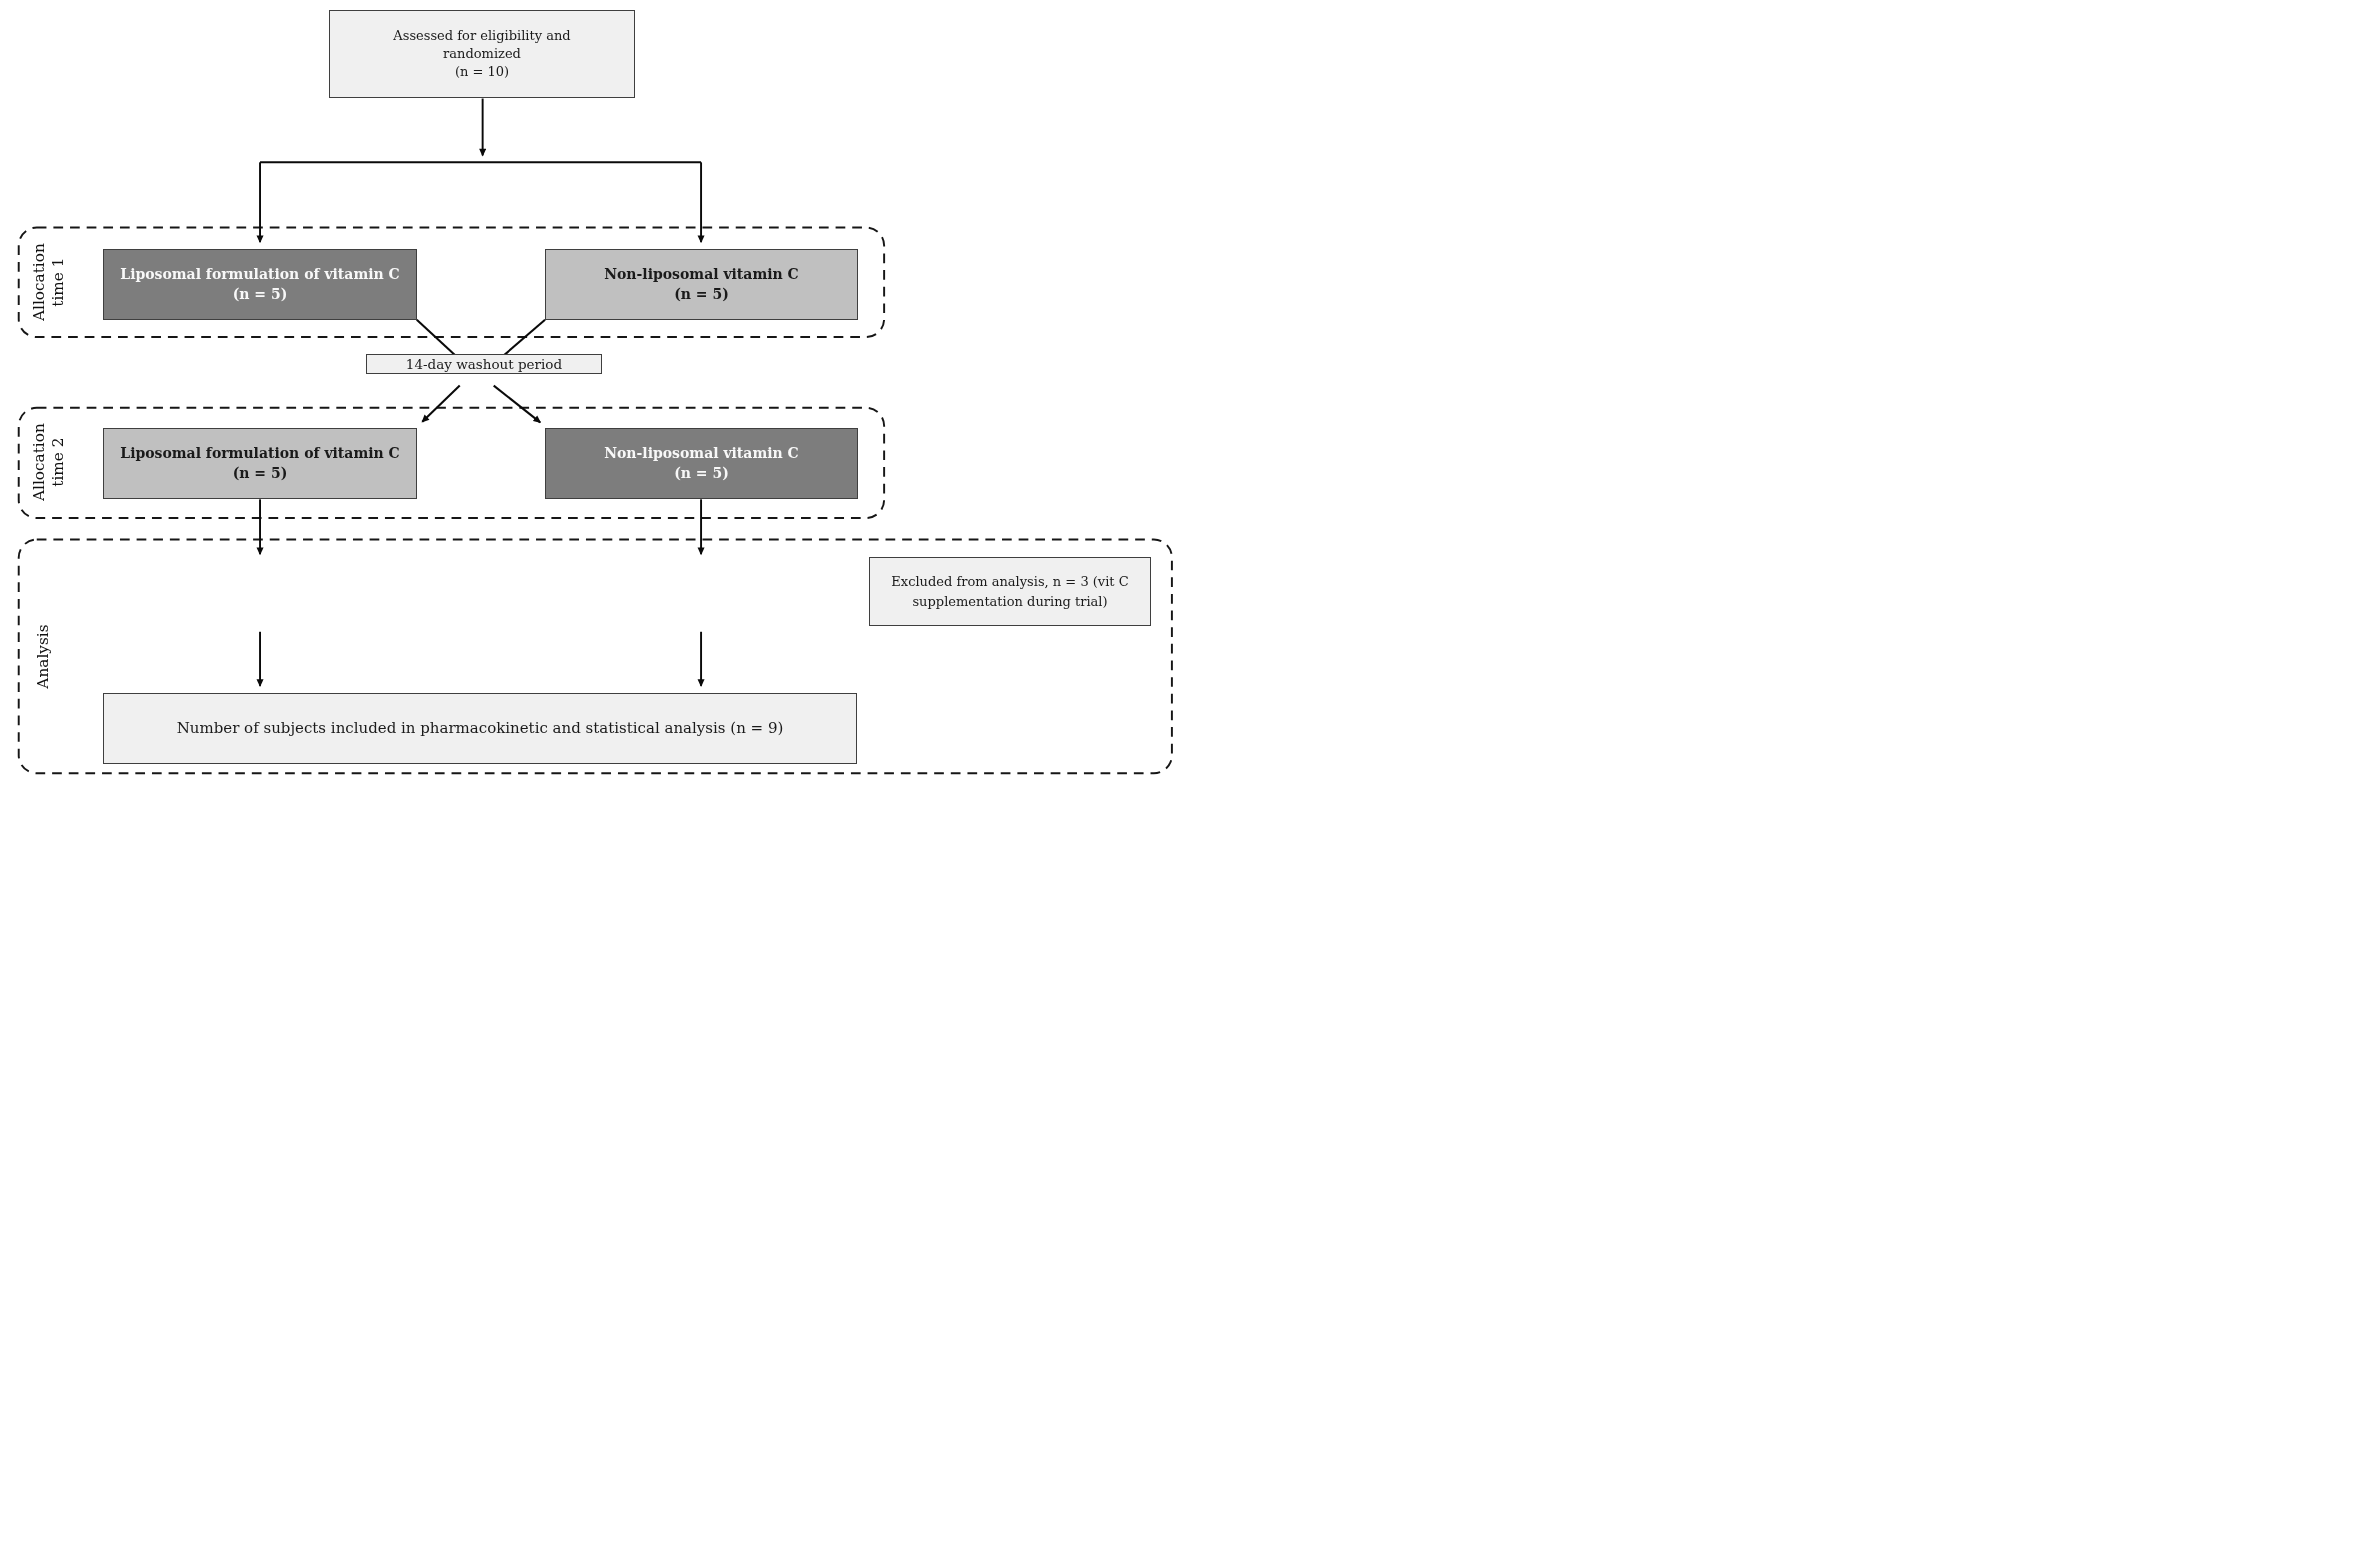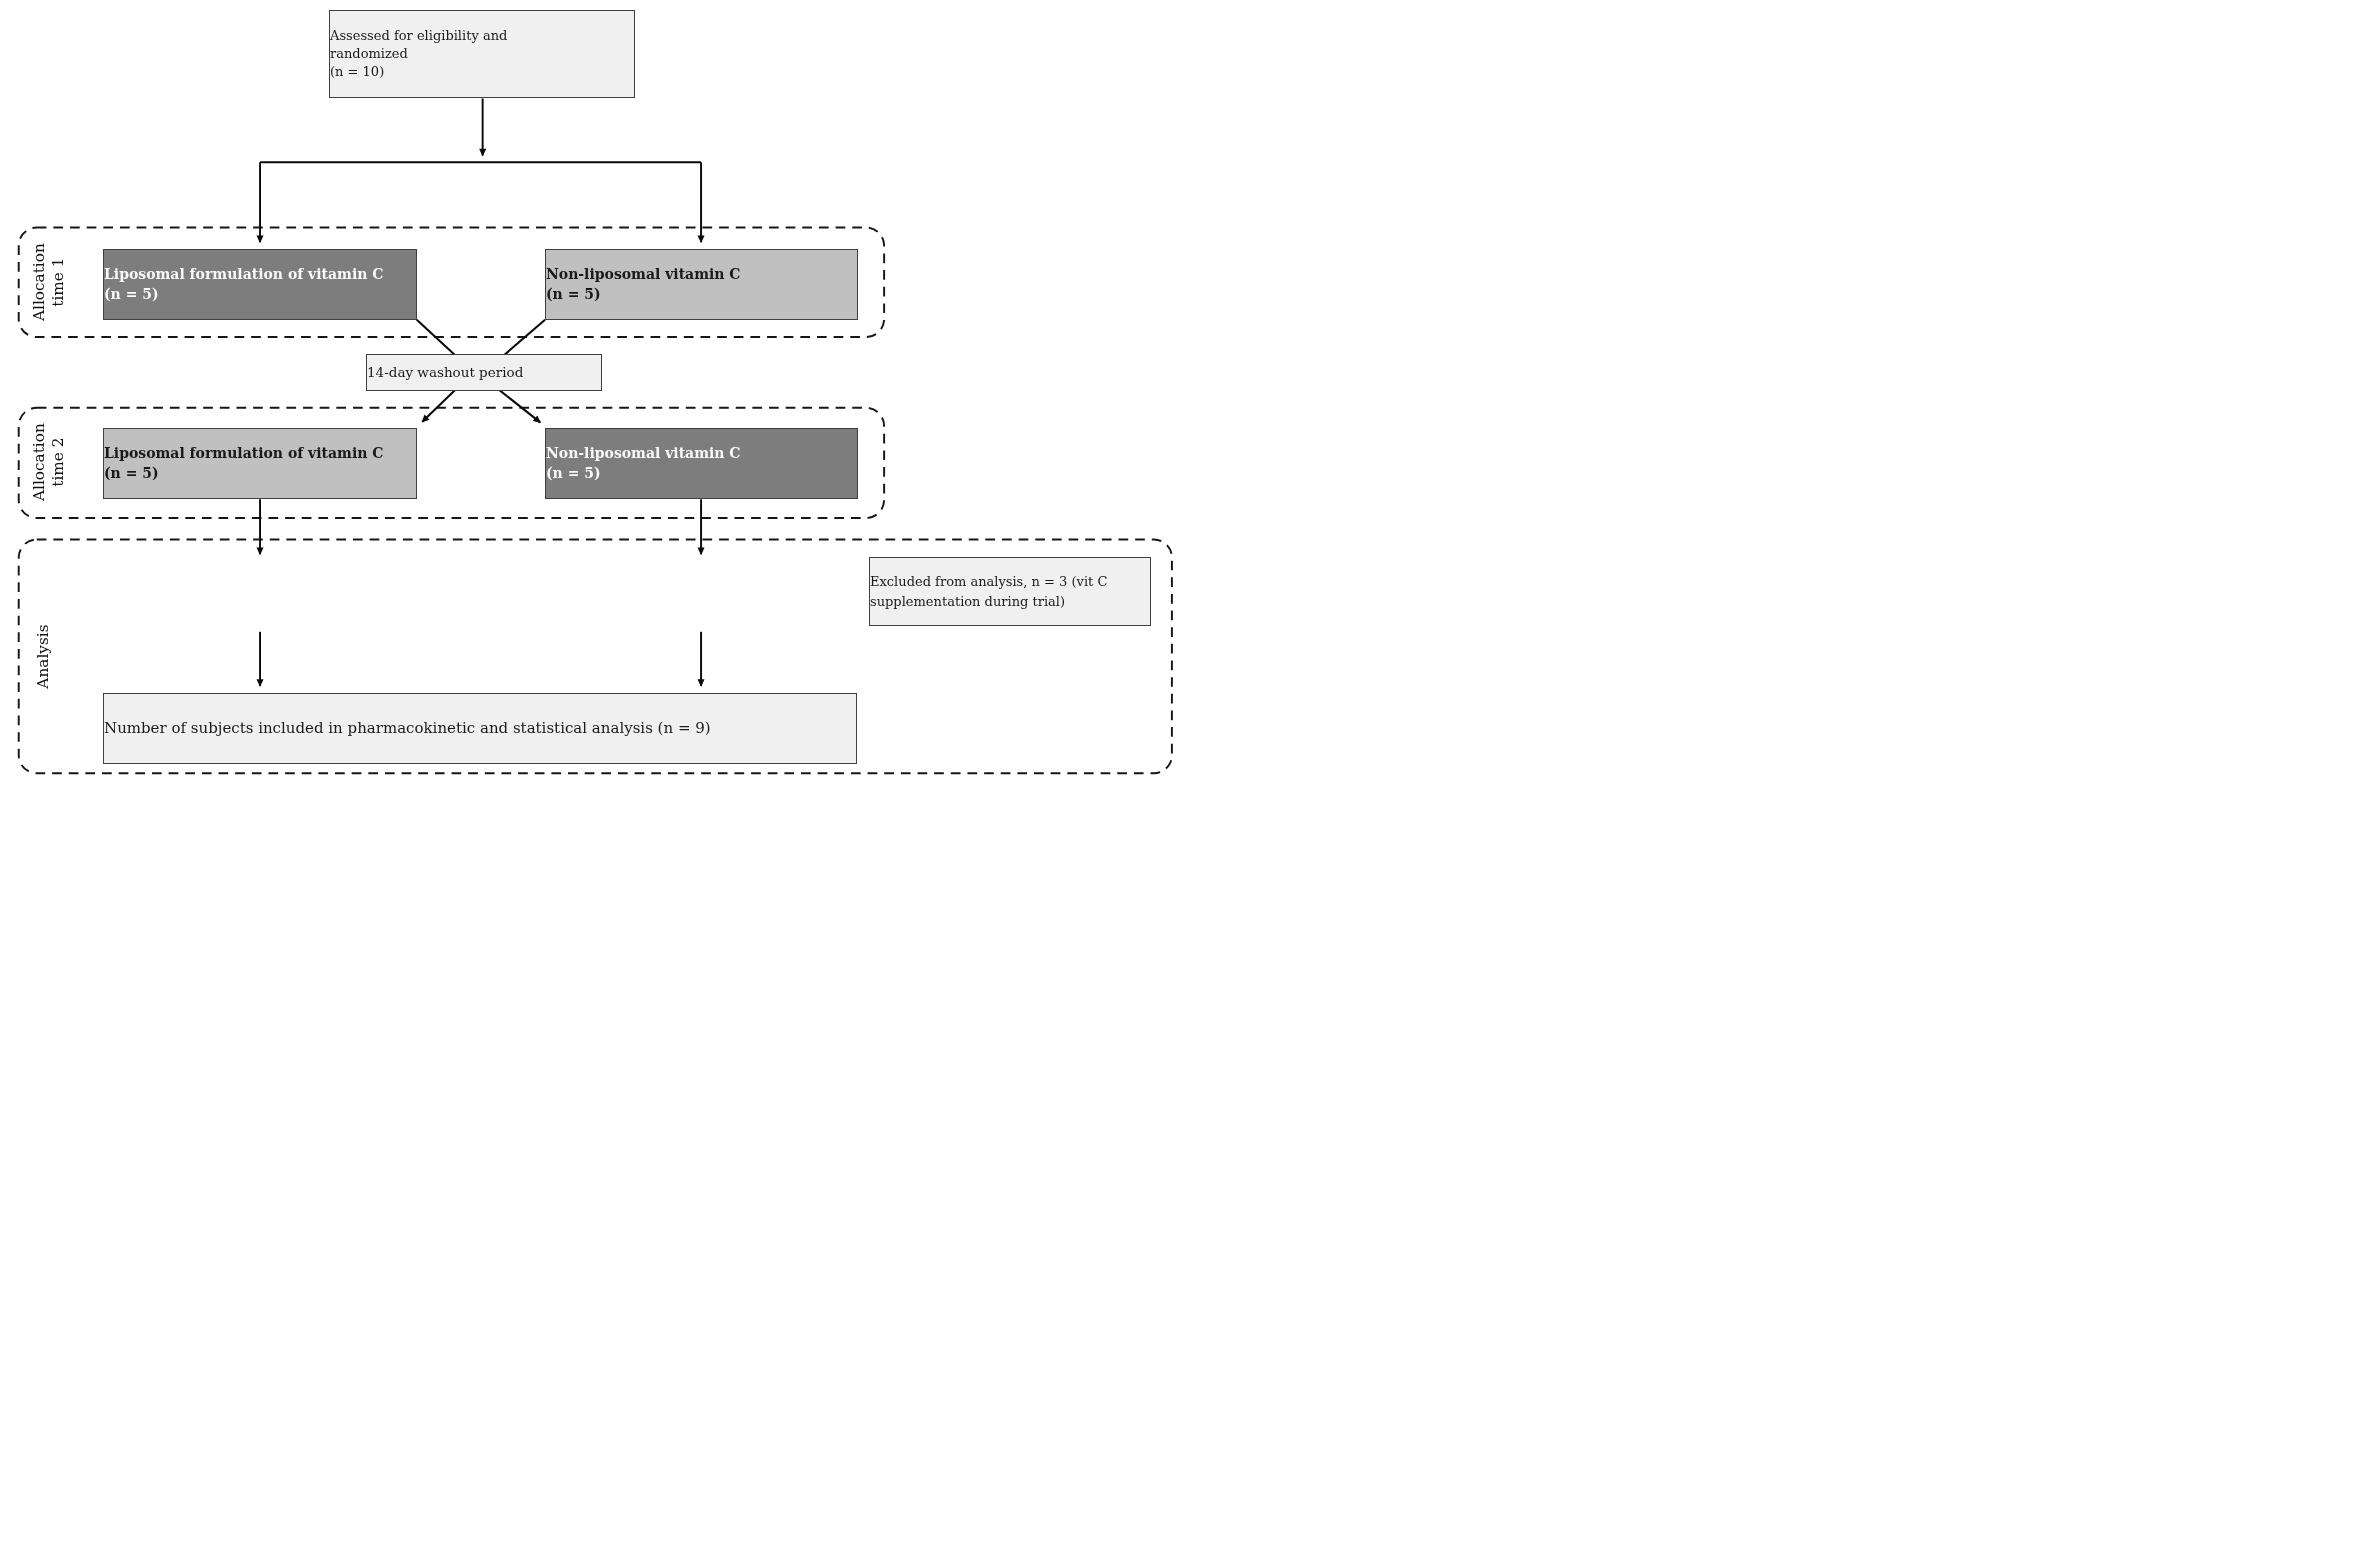--- a/index.html
+++ b/index.html
@@ -27,35 +27,35 @@
   svg.wires{
     position:absolute;
     left:0;top:0;
     width:1183px;height:783px;
   }
   .box{
     position:absolute;
     border:1.7px solid var(--box-border);
     display:flex;
     flex-direction:column;
-    align-items:flex-start;
+    align-items:center;
     justify-content:center;
     text-align:center;
     line-height:1.38;
   }
   .pale{background:var(--pale-box);color:var(--text);}
   .dark{background:var(--dark-box);color:var(--text-on-dark);}
   .light{background:var(--light-box);color:var(--text);}
 
   .assessed-box{left:329px;top:10.4px;width:306px;height:88px;font-size:13px;}
   .alloc-box{top:249px;height:71px;font-size:14px;font-weight:bold;}
   .alloc-box.row2{top:428px;}
   .pos-left{left:103px;width:314px;}
   .pos-right{left:545px;width:313px;}
-  .washout-box{left:366px;top:354px;width:236px;height:37px;font-size:13.5px;}
+  .washout-box{left:366px;top:354px;width:236px;height:20px;font-size:13.5px;}
   .completing-box{left:103px;top:561px;width:754px;height:71px;font-size:15px;}
   .excluded-box{left:869px;top:557px;width:282px;height:69px;font-size:13px;line-height:1.5;}
   .included-box{left:103px;top:693px;width:754px;height:71px;font-size:15px;}
 
   .side-label{
     position:absolute;
     display:flex;
     align-items:center;
     justify-content:center;
     pointer-events:none;

